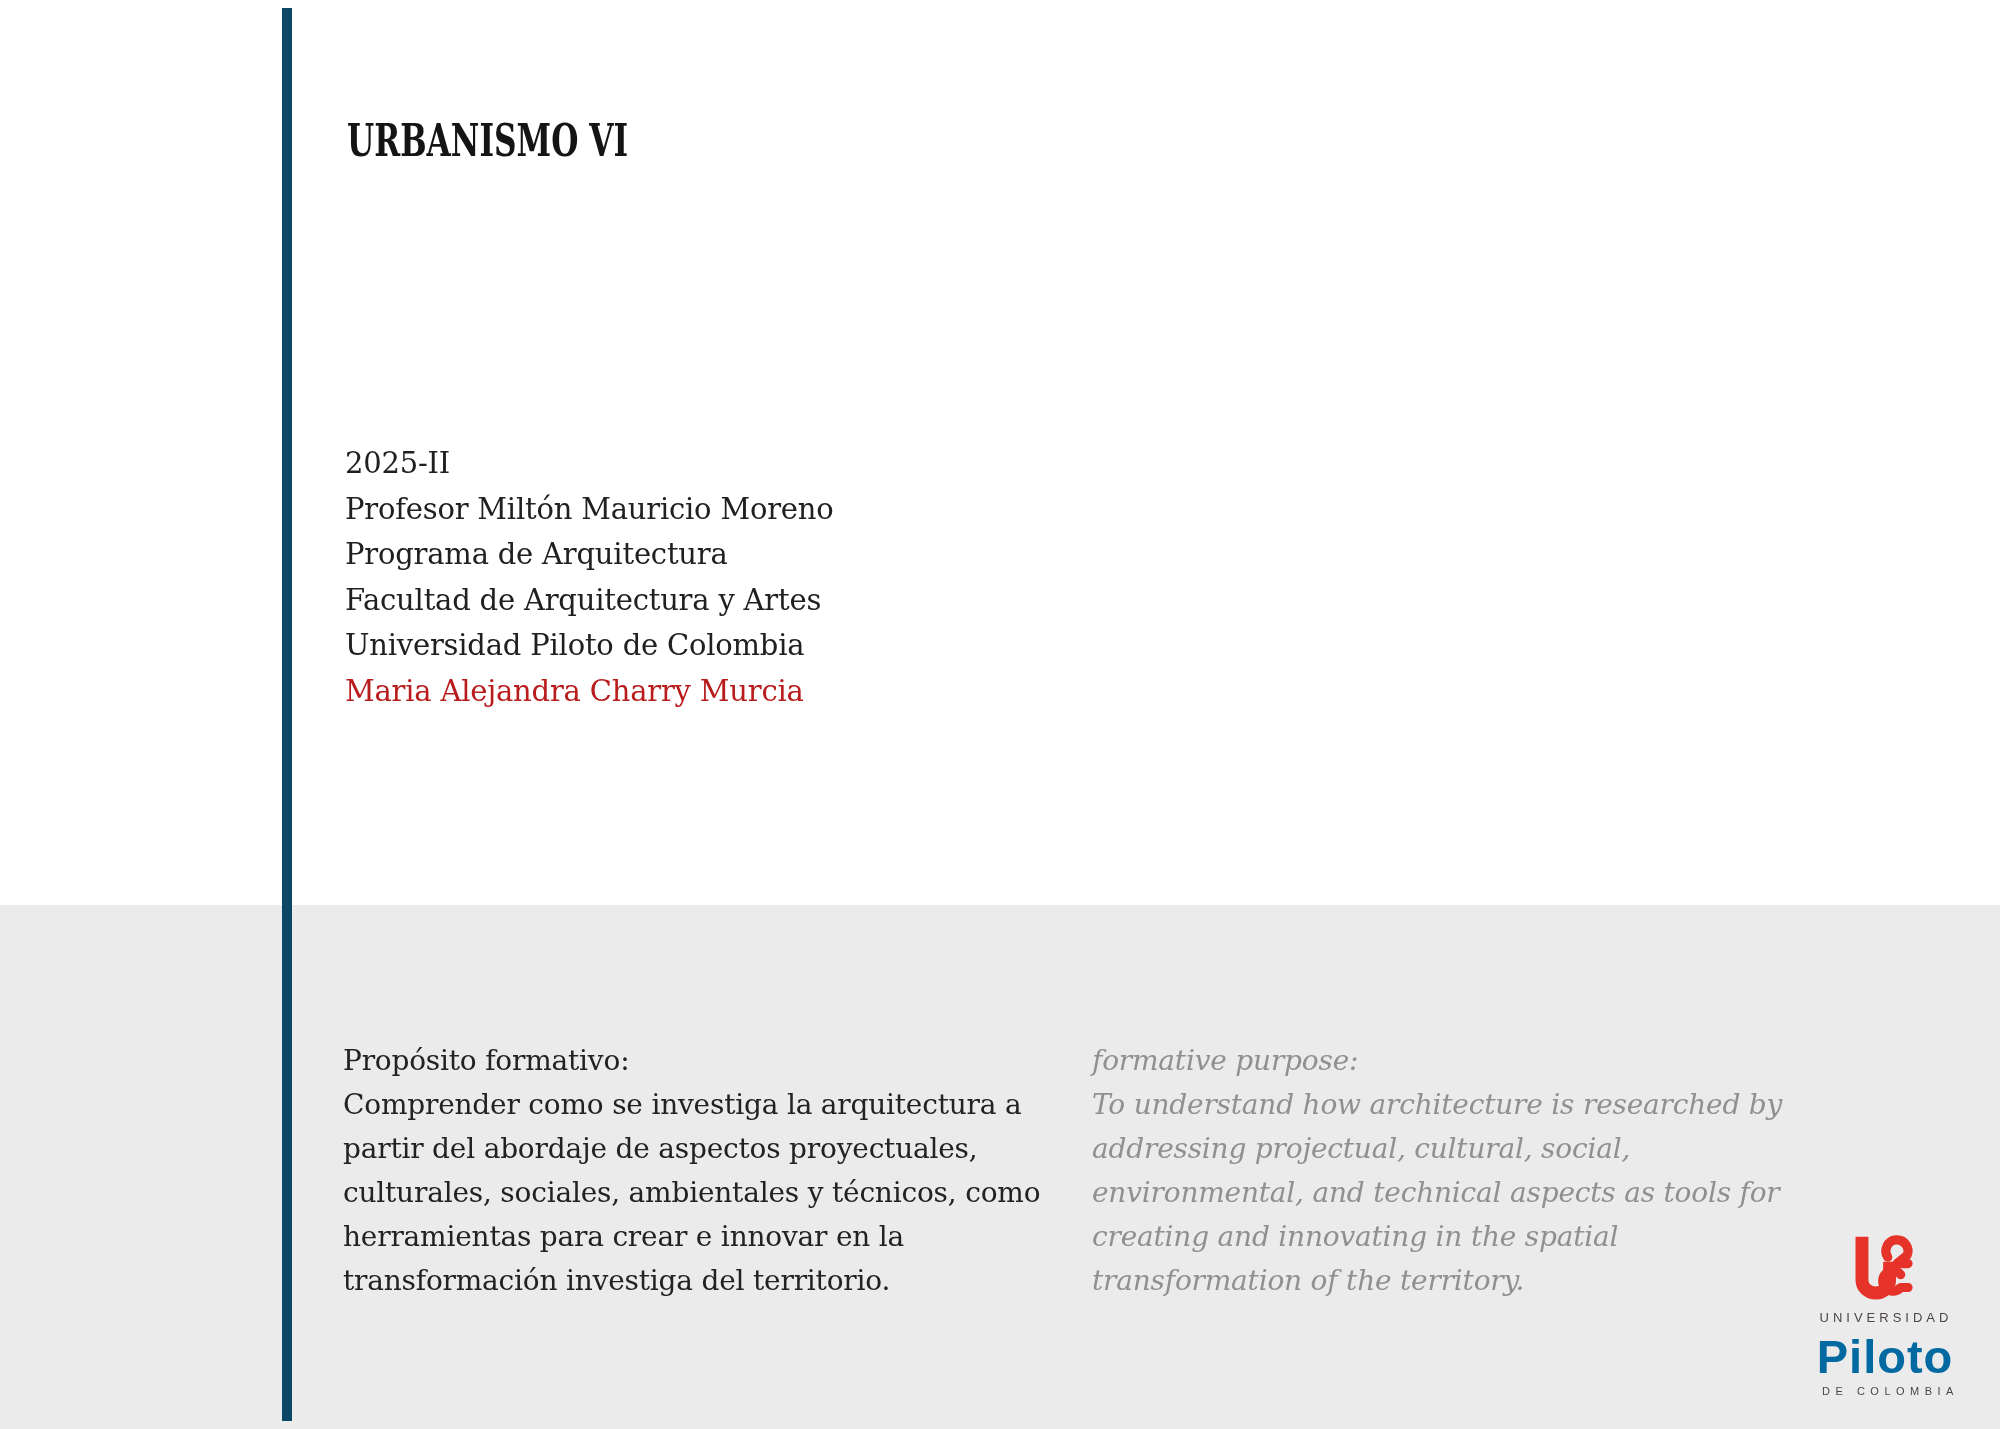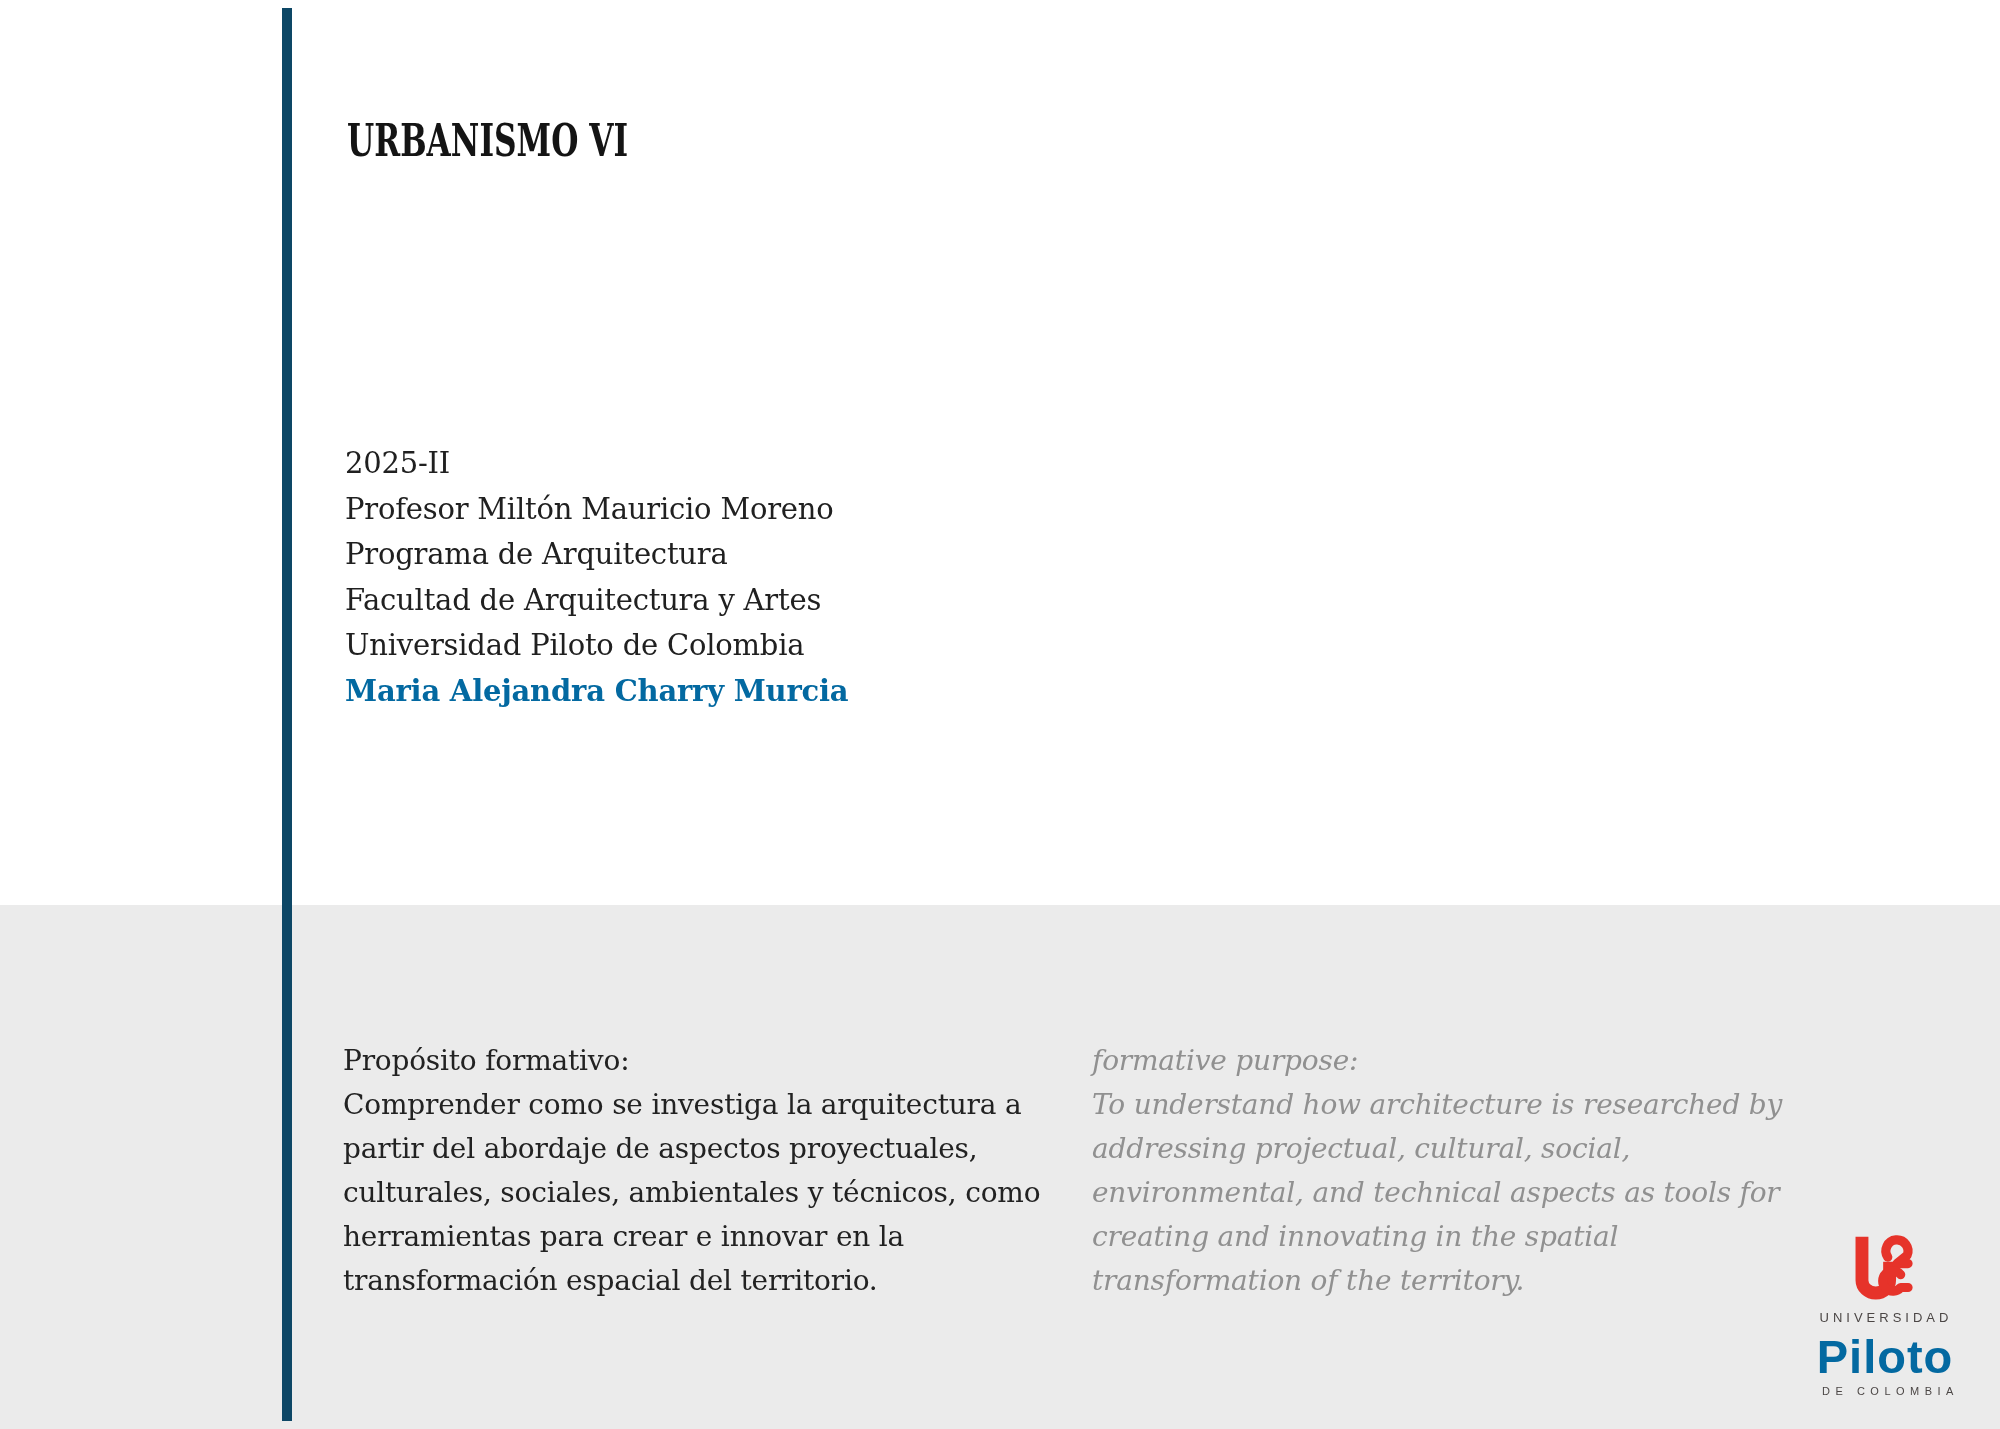--- a/index.html
+++ b/index.html
@@ -36,21 +36,21 @@
     white-space: nowrap;
   }
 
   .info {
     position: absolute; left: 345px; top: 441px;
     font-size: 29px; line-height: 45.5px;
     color: #202020;
     letter-spacing: -0.2px;
     white-space: nowrap;
   }
-  .info .author { font-weight: 700; color: #0369a1; }
+  .info .author { font-weight: 400; color: #b91c1c; }
 
   .purpose {
     position: absolute; top: 1039px;
     font-size: 28px; line-height: 44px;
     letter-spacing: -0.2px;
     white-space: nowrap;
   }
   .purpose-es { left: 343px; color: #222222; }
   .purpose-en { left: 1092px; color: #909090; font-style: italic; }
 
@@ -100,21 +100,21 @@
     <div>Universidad Piloto de Colombia</div>
     <div class="author">Maria Alejandra Charry Murcia</div>
   </div>
 
   <div class="purpose purpose-es">
     <div>Propósito formativo:</div>
     <div>Comprender como se investiga la arquitectura a</div>
     <div>partir del abordaje de aspectos proyectuales,</div>
     <div>culturales, sociales, ambientales y técnicos, como</div>
     <div>herramientas para crear e innovar en la</div>
-    <div>transformación espacial del territorio.</div>
+    <div>transformación investiga del territorio.</div>
   </div>
 
   <div class="purpose purpose-en">
     <div>formative purpose:</div>
     <div>To understand how architecture is researched by</div>
     <div>addressing projectual, cultural, social,</div>
     <div>environmental, and technical aspects as tools for</div>
     <div>creating and innovating in the spatial</div>
     <div>transformation of the territory.</div>
   </div>

